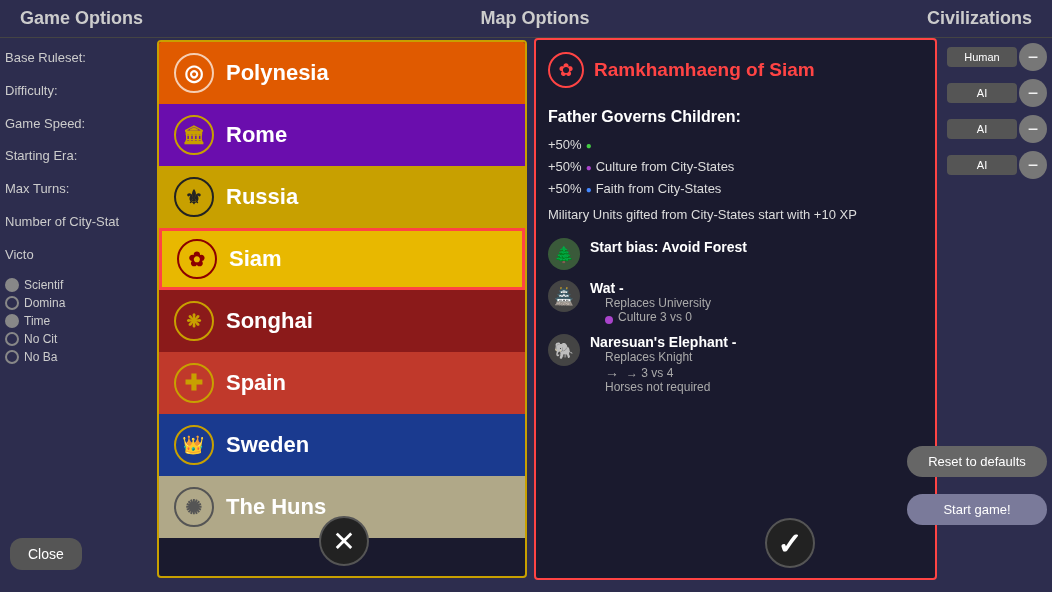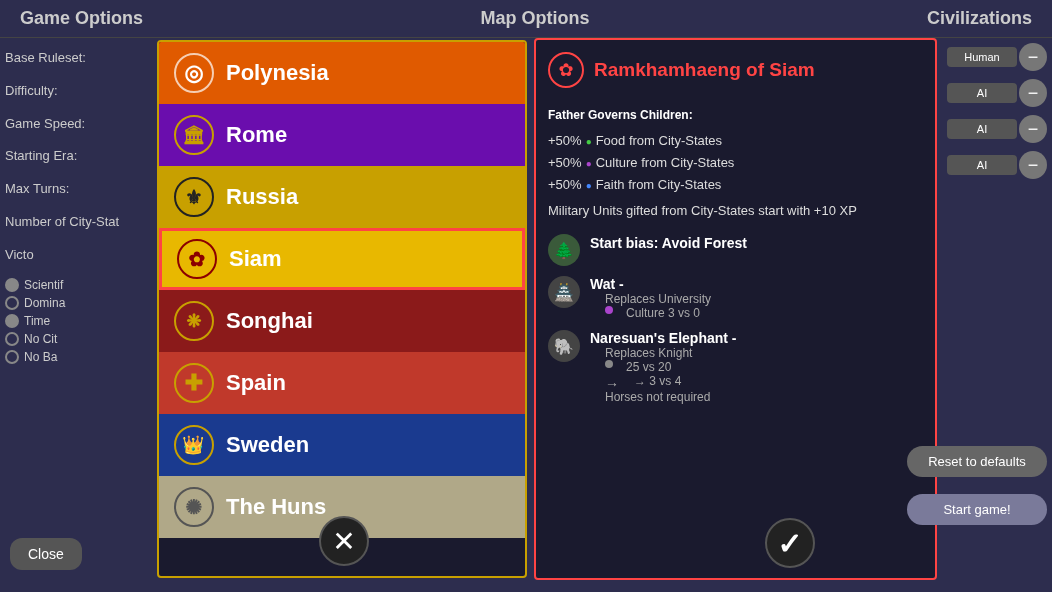--- a/index.html
+++ b/index.html
@@ -121,21 +121,21 @@
     .detail-icon {
       width: 36px; height: 36px;
       border-radius: 50%;
       border: 2px solid #ff4444;
       display: flex; align-items: center; justify-content: center;
       font-size: 18px;
       color: #ff4444;
     }
     .ability-title {
       color: white;
-      font-size: 12px;
+      font-size: 16px;
       font-weight: bold;
       margin-bottom: 8px;
     }
     .ability-item {
       color: #ddd;
       font-size: 13px;
       line-height: 1.7;
       display: flex;
       align-items: flex-start;
       gap: 4px;
@@ -156,21 +156,21 @@
       background: #555;
       border-radius: 50%;
       display: flex; align-items: center; justify-content: center;
       font-size: 16px;
       flex-shrink: 0;
     }
     .detail-section-content { flex: 1; }
     .section-title { color: white; font-size: 14px; font-weight: bold; }
     .section-sub { color: #aaa; font-size: 12px; padding-left: 15px; }
     .section-stat { 
-      display: flex; align-items: flex-start; gap: 13px;
+      display: flex; align-items: flex-end; gap: 5px;
       font-size: 12px; color: #aaa; padding-left: 15px;
     }
     .stat-dot { width: 8px; height: 8px; border-radius: 50%; background: #888; display: inline-block; }
     .stat-arrow { color: #aaa; font-size: 14px; }
 
     
     .right-sidebar {
       width: 110px;
       padding: 5px;
       flex-shrink: 0;
@@ -359,21 +359,20 @@
     <div class="detail-header">
       <div class="detail-icon">✿</div>
       <div class="detail-title">Ramkhamhaeng of Siam</div>
     </div>
 
     <div class="ability-title">Father Governs Children:</div>
 
     <div class="ability-item">
       <span style="color:#ddd; font-size:13px;">+50% </span>
       <span class="dot green">●</span>
-      <span style="color:#ddd; font-size:13px;">Food from City-States</span>
     </div>
     <div class="ability-item">
       <span style="color:#ddd; font-size:13px;">+50% </span>
       <span class="dot purple">●</span>
       <span style="color:#ddd; font-size:13px;">Culture from City-States</span>
     </div>
     <div class="ability-item">
       <span style="color:#ddd; font-size:13px;">+50% </span>
       <span class="dot blue">●</span>
       <span style="color:#ddd; font-size:13px;">Faith from City-States</span>
@@ -400,24 +399,20 @@
         </div>
       </div>
     </div>
 
     <div class="detail-section">
       <div class="detail-section-icon" style="background:#444;">🐘</div>
       <div class="detail-section-content">
         <div class="section-title">Naresuan's Elephant -</div>
         <div class="section-sub">Replaces Knight</div>
         <div class="section-stat">
-          <span class="stat-dot"></span>
-          <span>25 vs 20</span>
-        </div>
-        <div class="section-stat">
           <span class="stat-arrow">→</span>
           <span style="margin-left:2px;">→ 3 vs 4</span>
         </div>
         <div class="section-stat">
           <span>Horses not required</span>
         </div>
       </div>
     </div>
 
     <div class="overlay-check">

